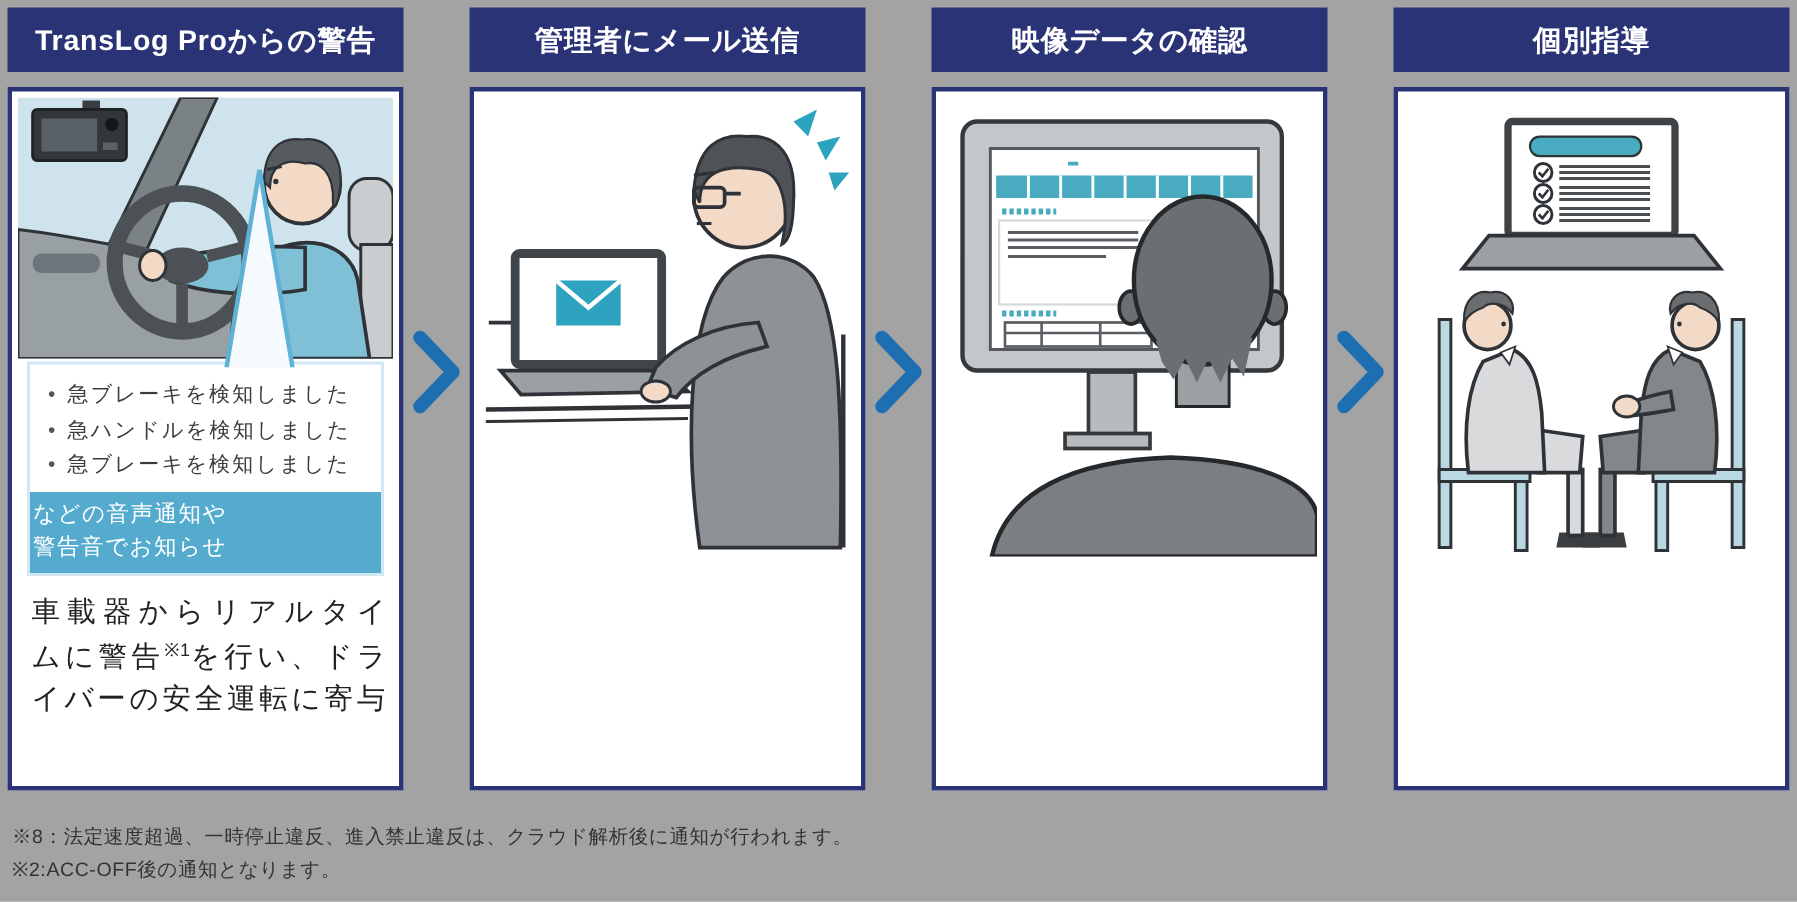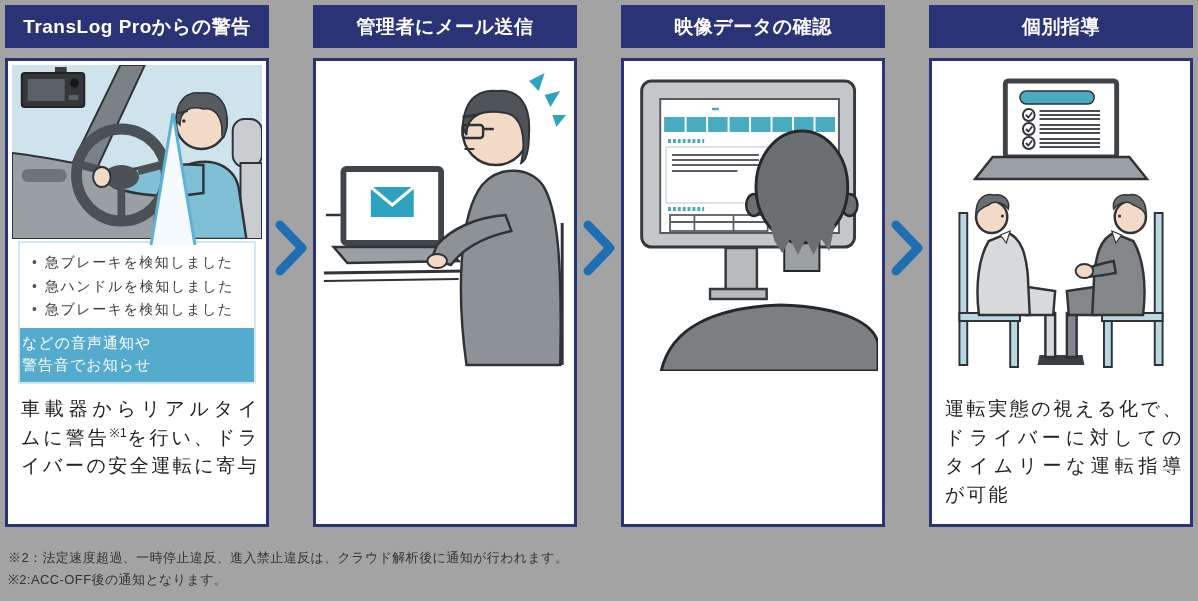--- a/index.html
+++ b/index.html
@@ -278,25 +278,22 @@
             <path d="M162,222 L134,226 L136,250 L164,250 Z" fill="#83878a" stroke="#2f3337" stroke-width="2.5"></path>
             <path d="M212,250 C216,220 212,192 202,176 L182,168 C168,174 164,190 162,210 L160,250 Z" fill="#83878a" stroke="#2f3337" stroke-width="2.5"></path>
             <polygon points="190,170 180,166 184,178" fill="#fff" stroke="#2f3337" stroke-width="1.2"></polygon>
             <path d="M182,196 C172,198 162,200 154,204 L152,212 C162,212 172,210 184,208 Z" fill="#83878a" stroke="#2f3337" stroke-width="2.5"></path>
             <ellipse cx="152" cy="206" rx="9" ry="7" fill="#f2dac6" stroke="#2f3337" stroke-width="2"></ellipse>
             <circle cx="199" cy="152" r="16" fill="#f2dac6" stroke="#2f3337" stroke-width="2.5"></circle>
             <path d="M215,150 C216,134 206,128 197,130 C186,128 180,136 182,144 C188,136 198,136 202,140 C208,142 213,146 215,150 Z" fill="#6a6e71" stroke="#2f3337" stroke-width="1.5"></path>
             <circle cx="188" cy="151" r="1.6" fill="#2f3337"></circle>
           </g>
         </svg>
-        <div class="card-body">
-          <span>運転実態の視える化で、ドライバーに対してのタイムリーな運転指導が可能</span><sup></sup><span></span>
-        </div>
       </div>
     </div>
 
   </div>
 
   <div class="footnotes">
-    <div>※2：法定速度超過、一時停止違反、進入禁止違反は、クラウド解析後に通知が行われます。</div>
+    <div>※8：法定速度超過、一時停止違反、進入禁止違反は、クラウド解析後に通知が行われます。</div>
     <div>※2:ACC-OFF後の通知となります。</div>
   </div>
 </div>
 
 </body></html>

